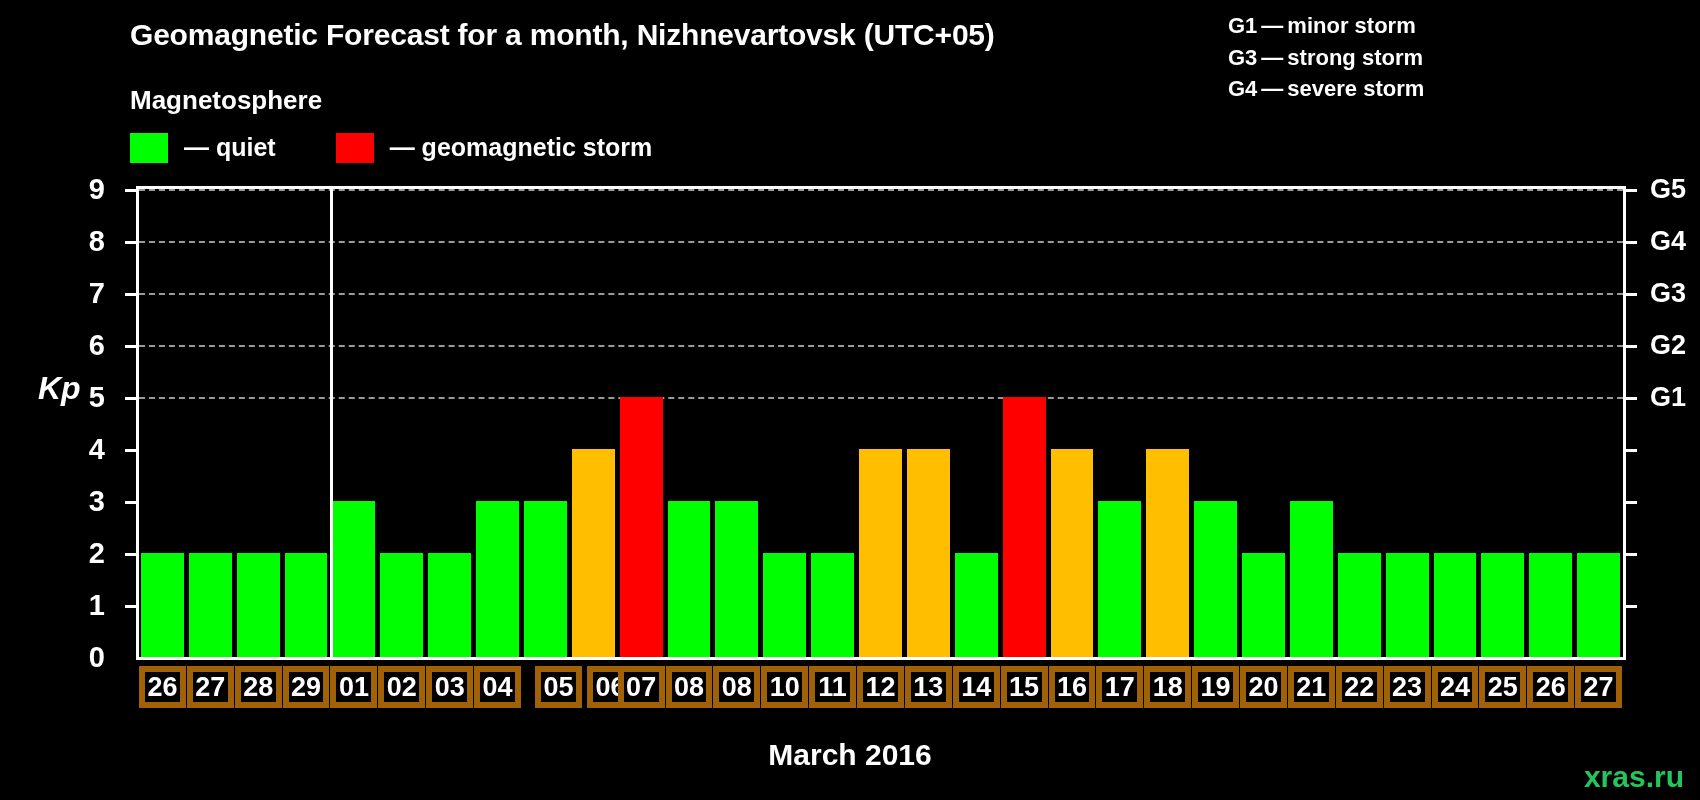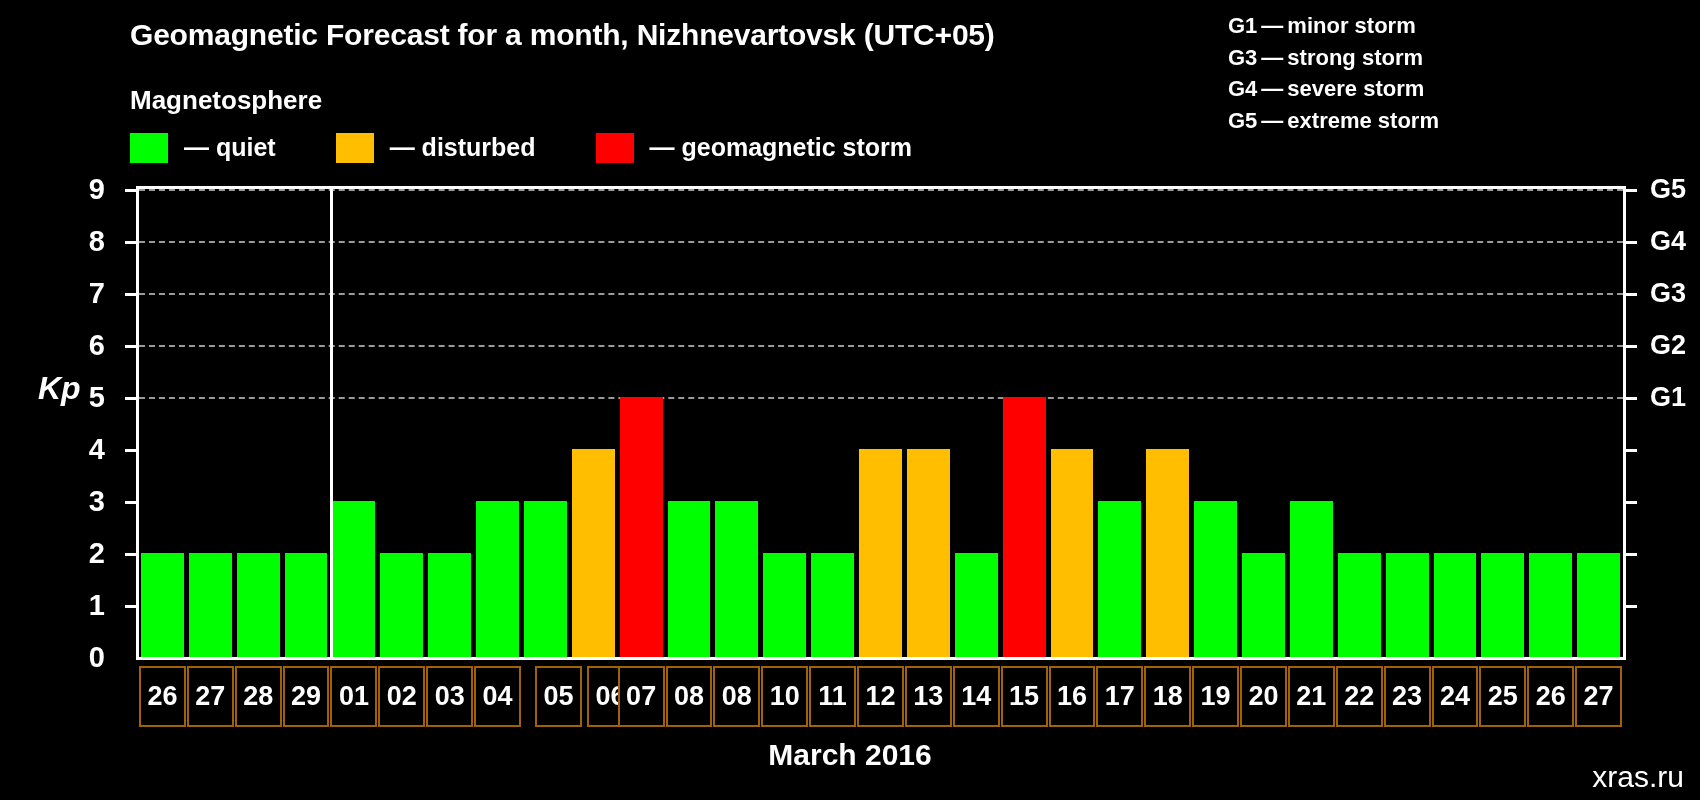--- a/index.html
+++ b/index.html
@@ -151,22 +151,22 @@
   #date-axis {
     position: absolute;
     left: 136px;
     top: 666px;
     width: 1490px;
     height: 46px;
   }
   .date-cell {
     position: absolute;
     top: 0;
-    height: 61px;
-    border: 2px solid #a16207;
+    height: 42px;
+    border: 6px solid #a16207;
     box-sizing: border-box;
     background: #000000;
     font-size: 27px;
     font-weight: bold;
     color: #ffffff;
     display: flex;
     align-items: center;
     justify-content: center;
   }
 
@@ -178,46 +178,41 @@
     text-align: center;
     font-size: 30px;
     font-weight: bold;
   }
 
   #watermark {
     position: absolute;
     right: 16px;
     bottom: 6px;
     font-size: 30px;
-    font-weight: normal;
-    color: #ffffff;
+    font-weight: bold;
+    color: #22c55e;
   }
 </style>
 </head>
 <body>
 
 <div id="chart-title">Geomagnetic Forecast for a month, Nizhnevartovsk (UTC+05)</div>
 
 <div id="g-scale-legend">
     <div class="g-row"><span class="g-code">G1</span><span class="g-dash">—</span><span>minor storm</span></div>
     <div class="g-row"><span class="g-code">G3</span><span class="g-dash">—</span><span>strong storm</span></div>
     <div class="g-row"><span class="g-code">G4</span><span class="g-dash">—</span><span>severe storm</span></div>
-    <div class="g-row"><span class="g-code">G5</span><span class="g-dash">—</span><span>extreme storm</span></div>
   </div>
 
 <div id="magnetosphere-label">Magnetosphere</div>
 
 <div id="activity-legend">
     <div class="legend-entry" style="margin-left: 0px;">
       <span class="legend-swatch" style="background: rgb(0, 255, 0);"></span>
       <span class="legend-text">— quiet</span>
-    </div>
-    <div class="legend-entry" style="margin-left: 60px;">
-      <span class="legend-swatch" style="background: rgb(255, 191, 0);"></span>
-      <span class="legend-text">— disturbed</span>
     </div>
     <div class="legend-entry" style="margin-left: 60px;">
       <span class="legend-swatch" style="background: rgb(255, 0, 0);"></span>
       <span class="legend-text">— geomagnetic storm</span>
     </div>
   </div>
 
 <div id="kp-axis-title">Kp</div>
 <div id="y-axis-labels">
     <div class="y-label" style="top: 657px;">0</div>

